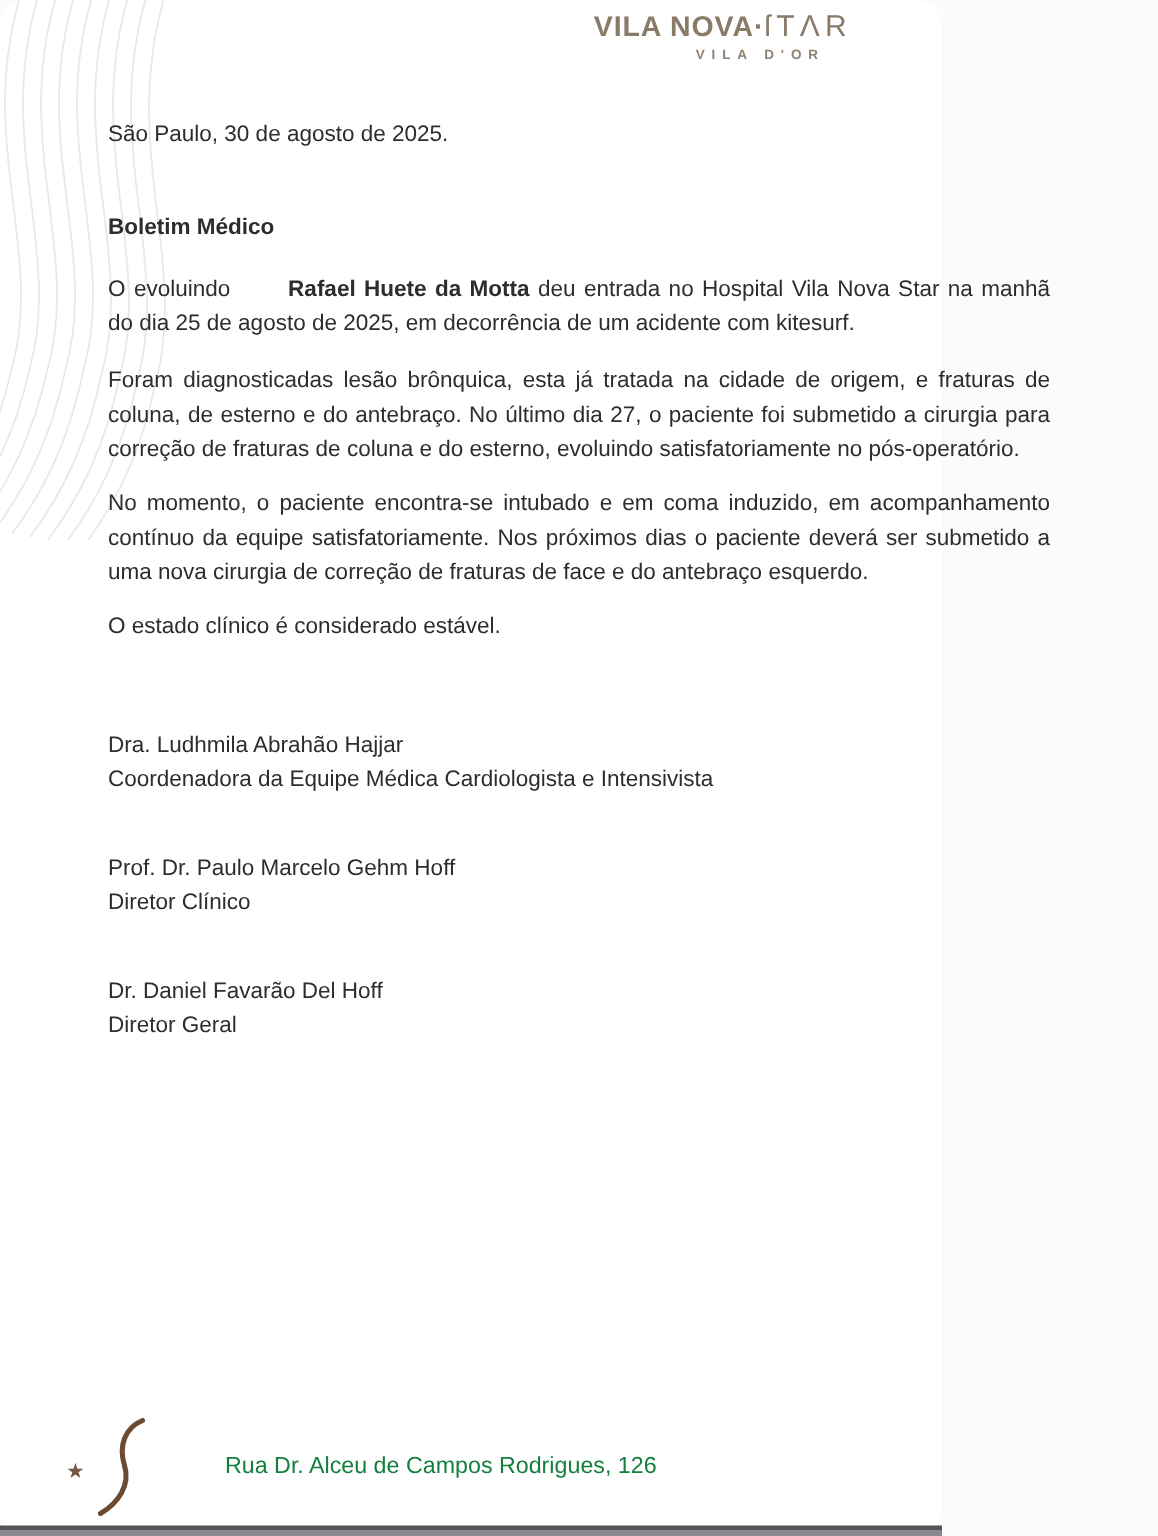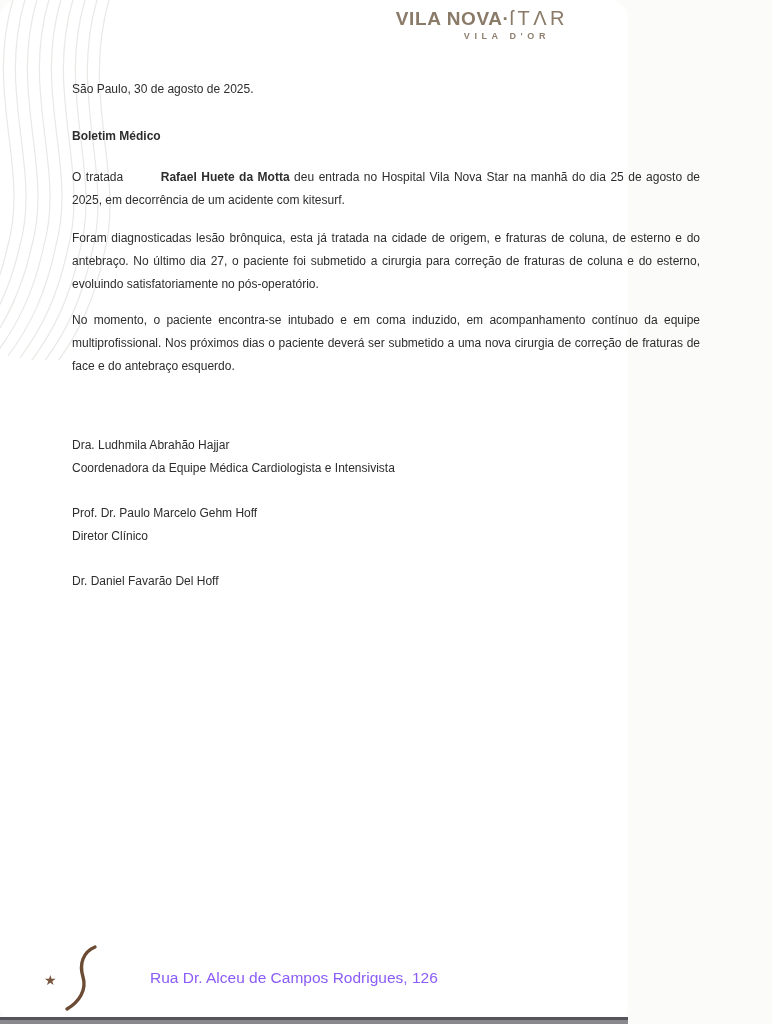--- a/index.html
+++ b/index.html
@@ -9,40 +9,40 @@
   
   .corner-curves{position:absolute;top:0;left:0;pointer-events:none;}
 
   
   .logo{position:absolute;top:8px;right:60px;text-align:right;color:#8a7a68;line-height:1;}
   .logo-main{font-size:19px;font-weight:bold;letter-spacing:0.6px;white-space:nowrap;}
   .logo-light{font-weight:400;letter-spacing:3.5px;font-size:20px;}
   .logo-tag{font-size:9px;letter-spacing:4.6px;margin-top:4px;padding-right:18px;font-weight:bold;color:#8f8070;}
 
   
-  .content{position:absolute;left:72px;top:78px;width:628px;font-size:12px;line-height:23px;}
+  .content{position:absolute;left:72px;top:78px;width:628px;font-size:15px;line-height:23px;}
   .para{text-align:justify;margin:0;}
   .dateline{margin:0;}
-  .heading{margin:24px 0 0 0;font-weight:bold;}
+  .heading{margin:39px 0 0 0;font-weight:bold;}
   .p1{margin-top:18px;}
   .p2{margin-top:15px;}
   .p3{margin-top:13px;}
   .p4{margin-top:13px;}
   .p5{margin-top:20px;}
   .bold{font-weight:bold;margin-left:33px;}
 
   .sigs{margin-top:56px;}
   .sig{line-height:23px;margin-top:36px;}
-  .sig + .sig{margin-top:22px;}
+  .sig + .sig{margin-top:36px;}
 
   
   .footer{position:absolute;left:44px;bottom:12px;display:flex;align-items:center;}
   .f-icon{display:flex;align-items:center;width:76px;}
   .f-star{color:#7a5740;font-size:14px;margin-right:2px;transform:translateY(2px);}
-  .f-address{margin-left:30px;color:#8b5cf6;font-size:15.5px;line-height:24px;}
+  .f-address{margin-left:30px;color:#15803d;font-size:15.5px;line-height:24px;}
 
   .bottom-bar{position:absolute;left:0;right:0;bottom:0;height:7px;
               background:linear-gradient(180deg,#54545a 0px,#54545a 3px,#8a8a8e 3px,#8a8a8e 7px);}
 </style>
 </head>
 <body>
 
 <div class="page">
 
   <svg class="corner-curves" width="140" height="360" viewBox="0 0 140 360" fill="none">
@@ -60,39 +60,41 @@
   <div class="logo">
     <div class="logo-main"><span>VILA NOVA</span><span>·</span><span class="logo-light">ſTΛR</span></div>
     <div class="logo-tag">VILA D'OR</div>
   </div>
 
   <div class="content">
     <p class="dateline">São Paulo, 30 de agosto de 2025.</p>
 
     <p class="heading">Boletim Médico</p>
 
-    <p class="para p1"><span>O tratada </span><span class="bold">Rafael Huete da Motta</span><span> deu entrada no Hospital Vila Nova Star na manhã do dia 25 de agosto de 2025, em decorrência de um acidente com kitesurf.</span></p>
+    <p class="para p1"><span>O evoluindo </span><span class="bold">Rafael Huete da Motta</span><span> deu entrada no Hospital Vila Nova Star na manhã do dia 25 de agosto de 2025, em decorrência de um acidente com kitesurf.</span></p>
 
     <p class="para p2">Foram diagnosticadas lesão brônquica, esta já tratada na cidade de origem, e fraturas de coluna, de esterno e do antebraço. No último dia 27, o paciente foi submetido a cirurgia para correção de fraturas de coluna e do esterno, evoluindo satisfatoriamente no pós-operatório.</p>
 
-    <p class="para p3">No momento, o paciente encontra-se intubado e em coma induzido, em acompanhamento contínuo da equipe multiprofissional. Nos próximos dias o paciente deverá ser submetido a uma nova cirurgia de correção de fraturas de face e do antebraço esquerdo.</p>
+    <p class="para p3">No momento, o paciente encontra-se intubado e em coma induzido, em acompanhamento contínuo da equipe satisfatoriamente. Nos próximos dias o paciente deverá ser submetido a uma nova cirurgia de correção de fraturas de face e do antebraço esquerdo.</p>
 
+    <p class="para p4">O estado clínico é considerado estável.</p>
 
 
     <div class="sigs">
       <div class="sig">
         <div>Dra. Ludhmila Abrahão Hajjar</div>
         <div>Coordenadora da Equipe Médica Cardiologista e Intensivista</div>
       </div>
       <div class="sig">
         <div>Prof. Dr. Paulo Marcelo Gehm Hoff</div>
         <div>Diretor Clínico</div>
       </div>
       <div class="sig">
         <div>Dr. Daniel Favarão Del Hoff</div>
+        <div>Diretor Geral</div>
       </div>
     </div>
   </div>
 
   <div class="footer">
     <div class="f-icon">
       <span class="f-star">★</span>
       <svg width="42" height="68" viewBox="0 0 42 68" fill="none">
         <path d="M36 3 C24 8 20 20 24 33 C28 46 20 58 8 65" stroke="#6b4b33" stroke-width="3.4" stroke-linecap="round"></path>
       </svg>

